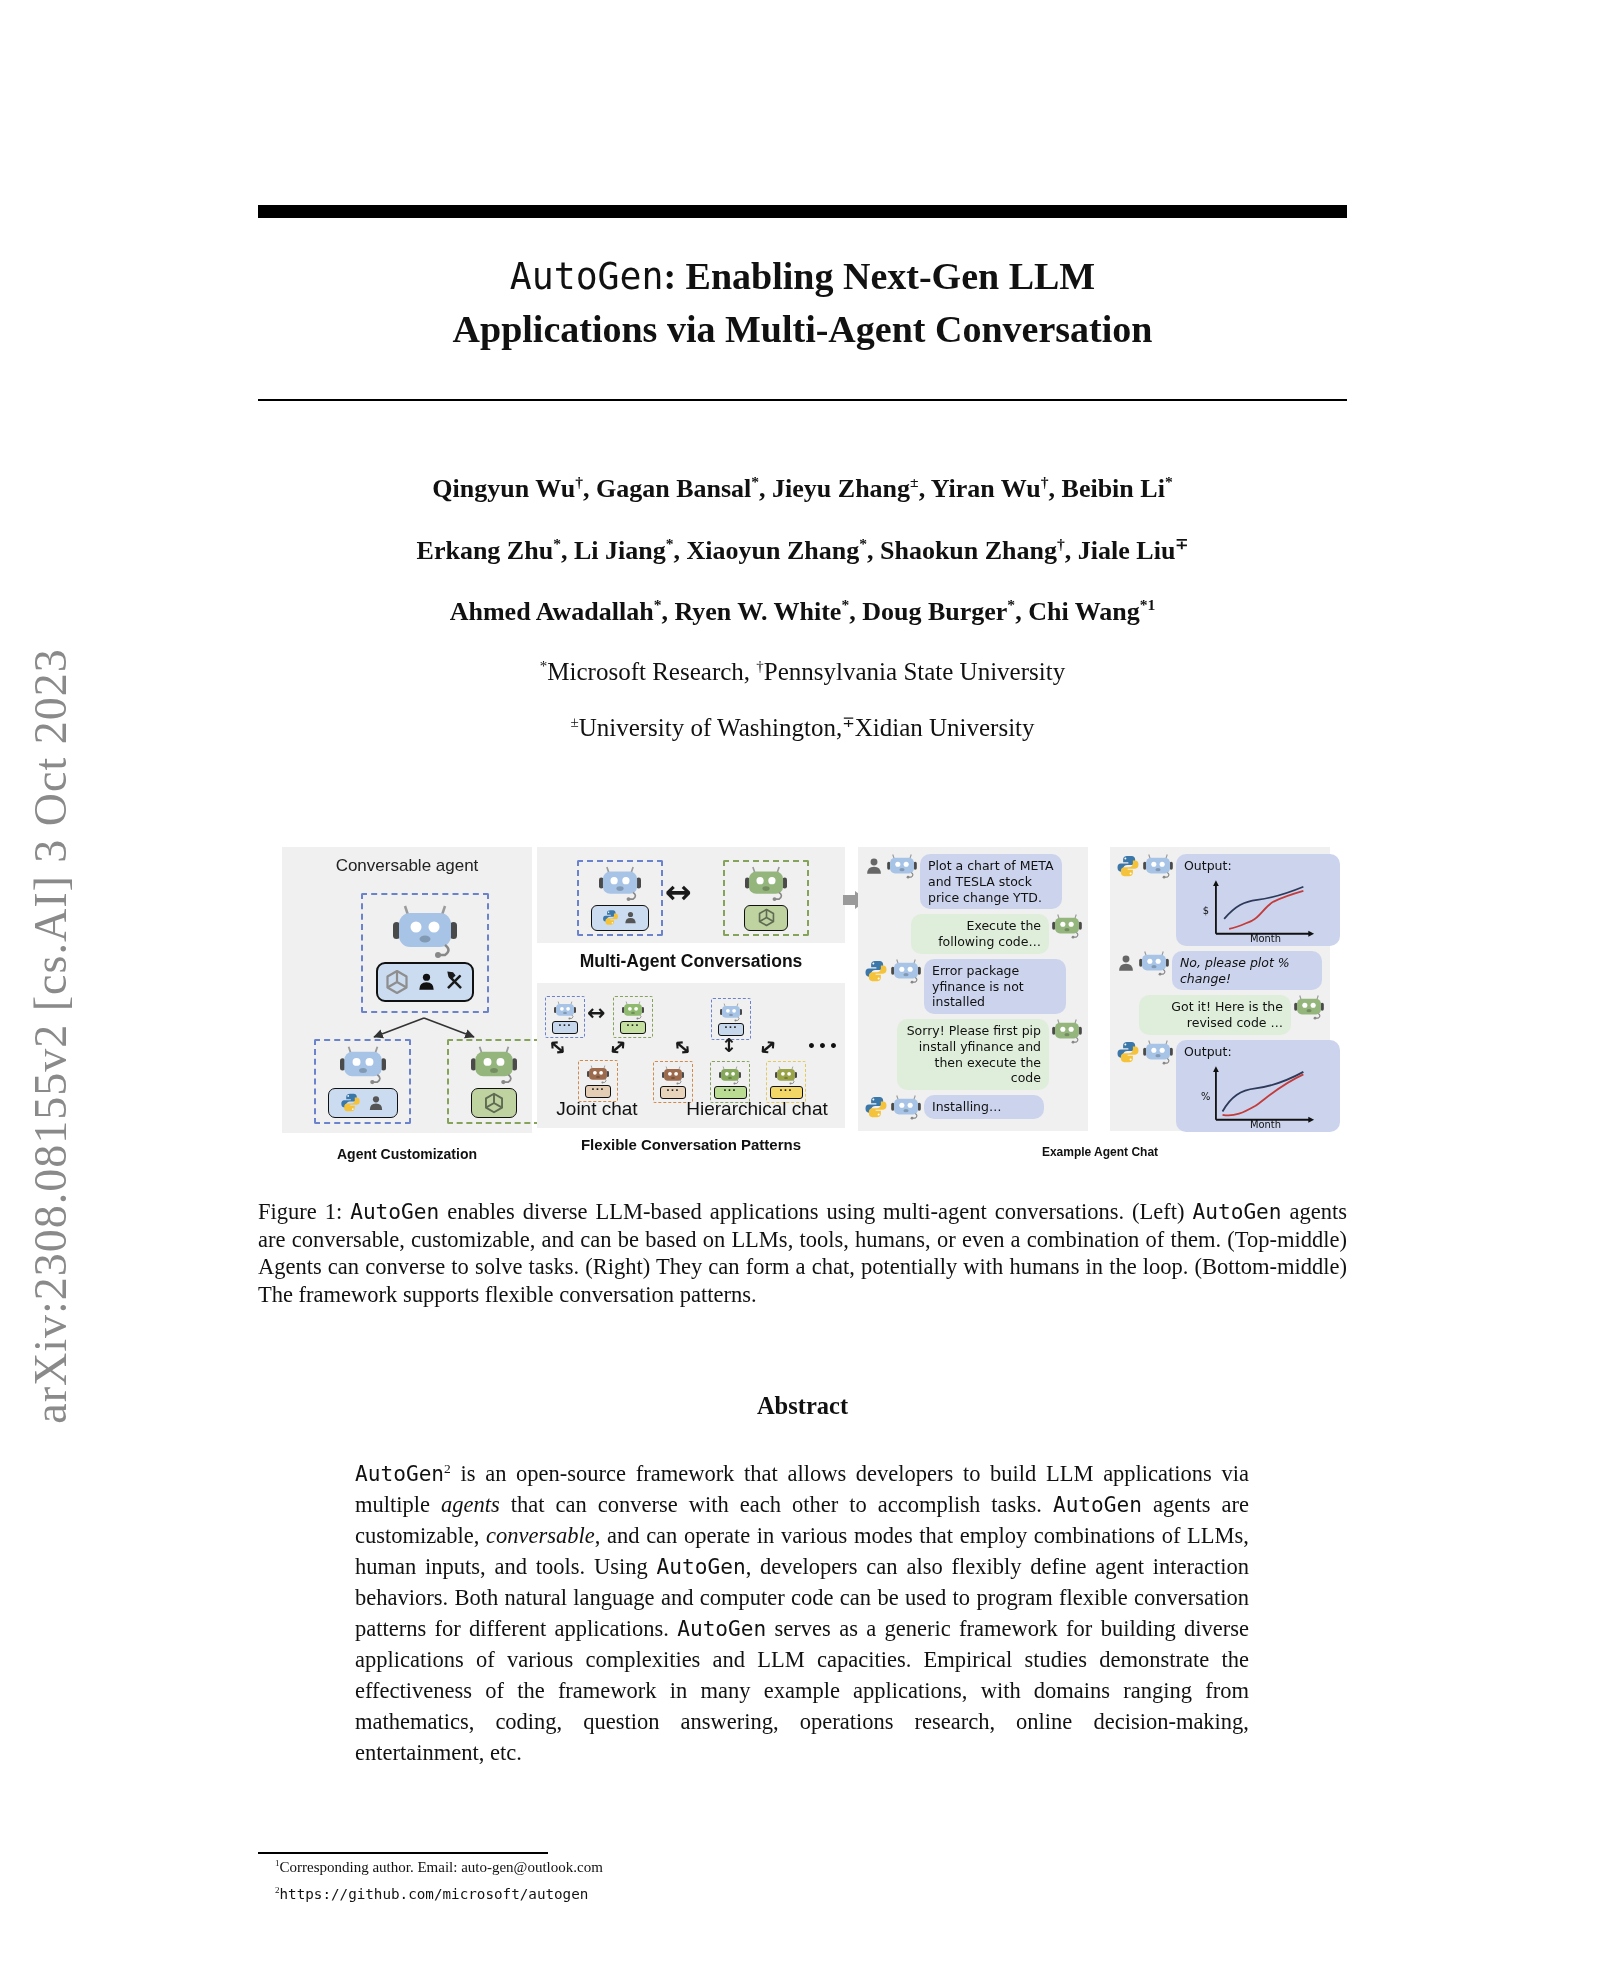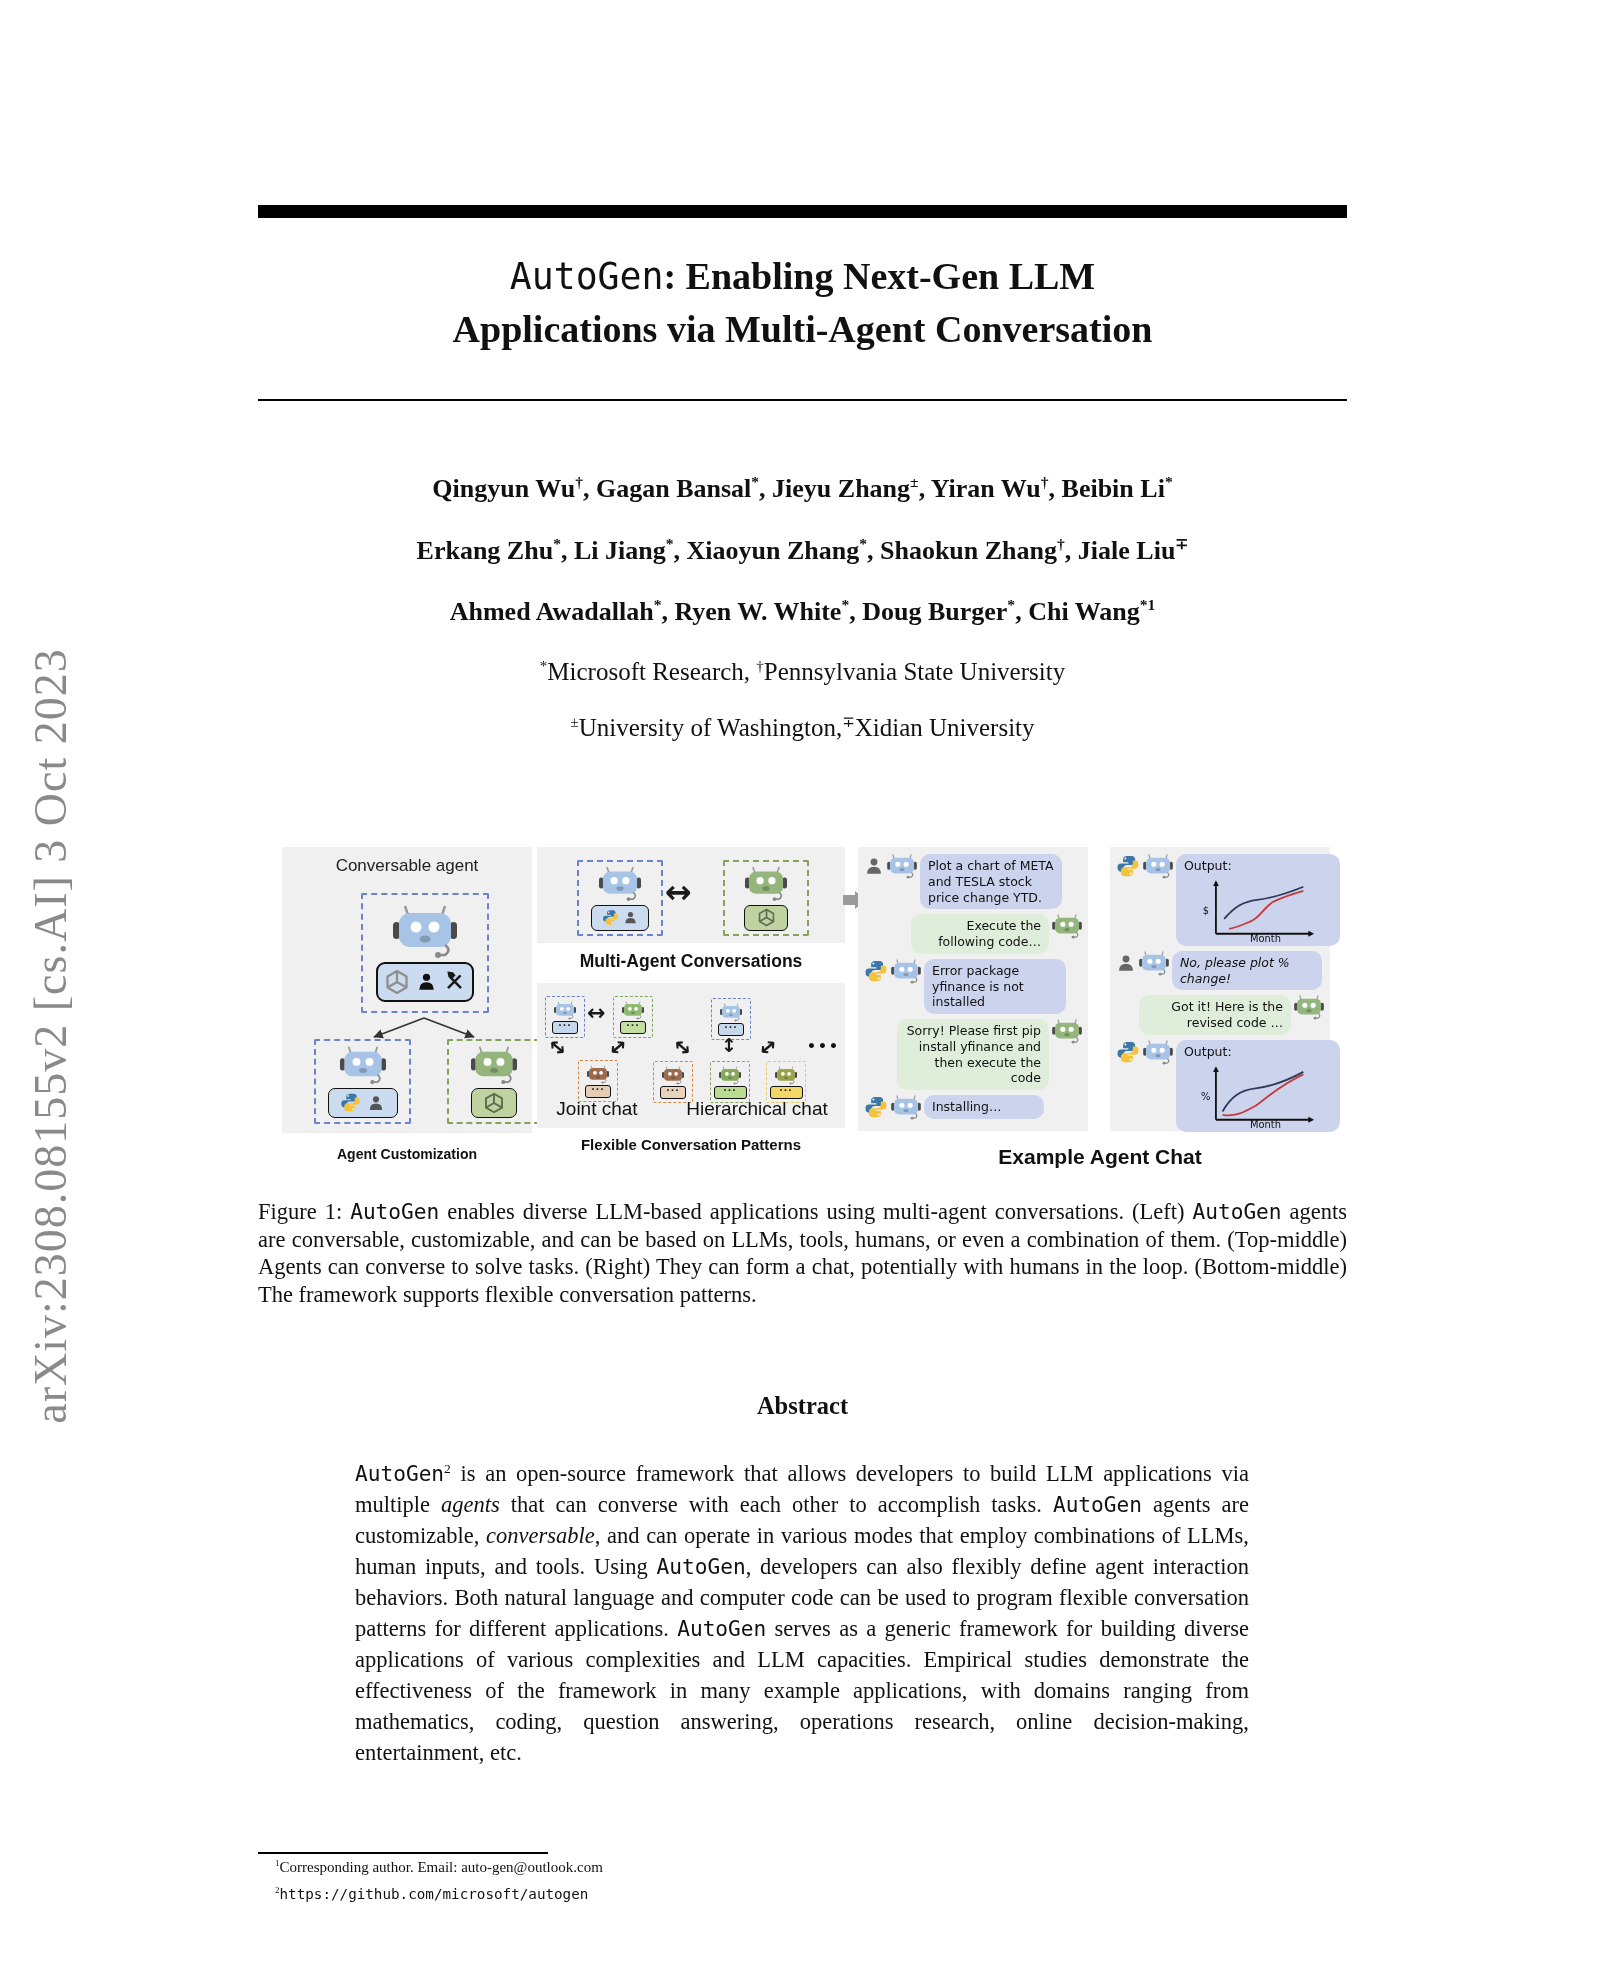--- a/index.html
+++ b/index.html
@@ -51,21 +51,21 @@
   .chat1{left:600px;top:2px;width:230px;height:284px;}
   .chat2{left:852px;top:2px;width:220px;height:284px;}
 
   .panel-header{position:absolute;top:9px;left:0;width:100%;text-align:center;
     font-family:"Liberation Sans",sans-serif;font-size:17px;color:#222;}
   .fig-label{position:absolute;font-family:"Liberation Sans",sans-serif;font-weight:bold;
     color:#111;text-align:center;}
   .acl{left:24px;top:301px;width:250px;font-size:14px;}
   .mac{left:279px;top:106px;width:308px;font-size:17.5px;}
   .fcp{left:279px;top:291px;width:308px;font-size:15px;}
-  .eac{left:737px;top:300px;width:210px;font-size:21px;}
+  .eac{left:737px;top:300px;width:210px;font-size:12px;}
 
   .dash-box{position:absolute;border:2.4px dashed var(--dash_blue);border-radius:2px;
     display:flex;flex-direction:column;align-items:center;justify-content:center;gap:3px;box-sizing:border-box;}
   .green-border{border-color:var(--dash_green);}
   .pill{display:flex;align-items:center;justify-content:center;gap:6px;
     background:#ccdcf0;border:2.2px solid #111;border-radius:9px;box-sizing:border-box;}
   .main-box{left:79px;top:46px;width:128px;height:120px;}
   .main-pill{width:98px;height:40px;}
   .sub-blue{left:32px;top:192px;width:97px;height:85px;}
   .sub-green{left:165px;top:192px;width:93px;height:85px;}

